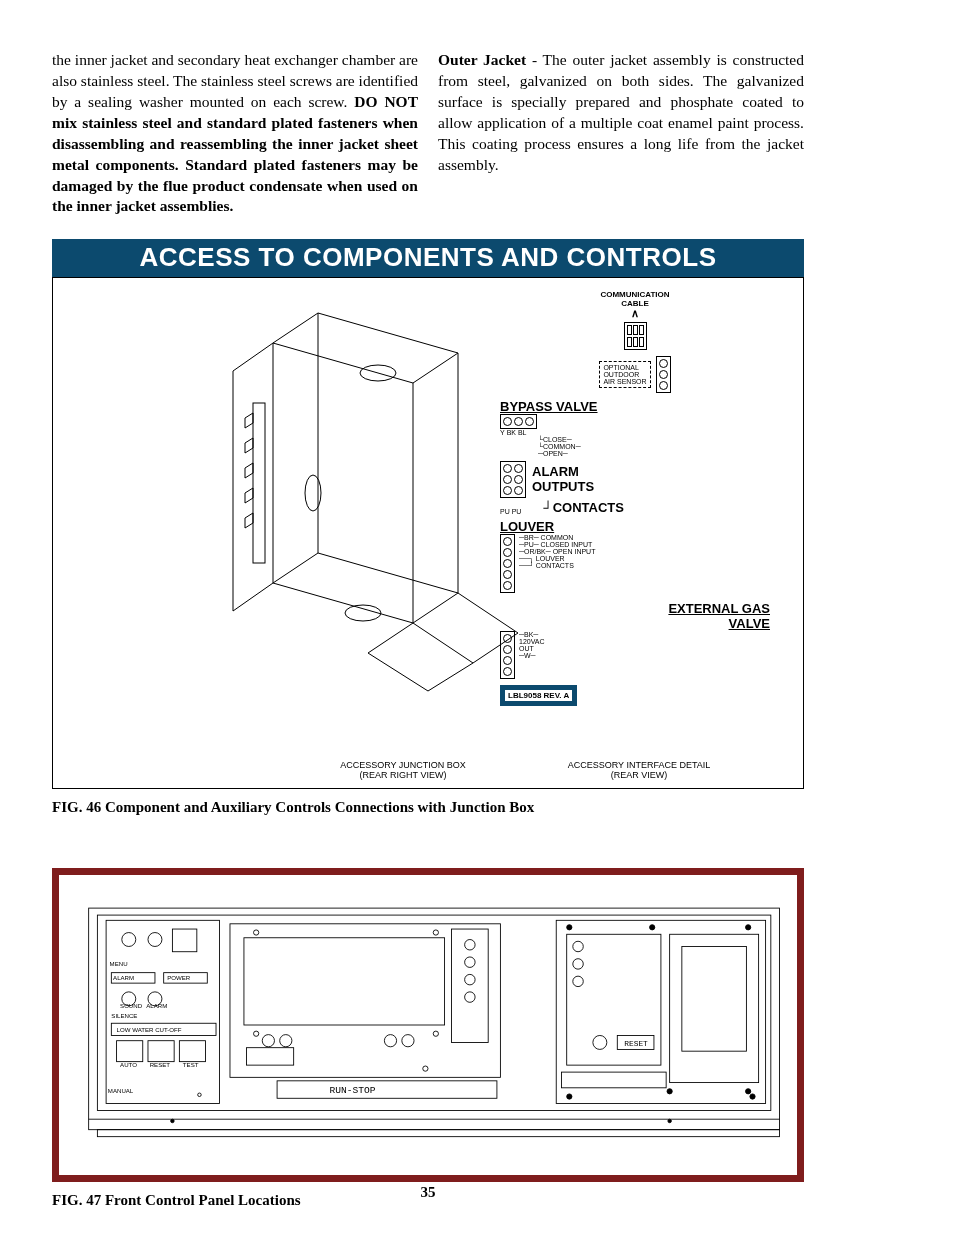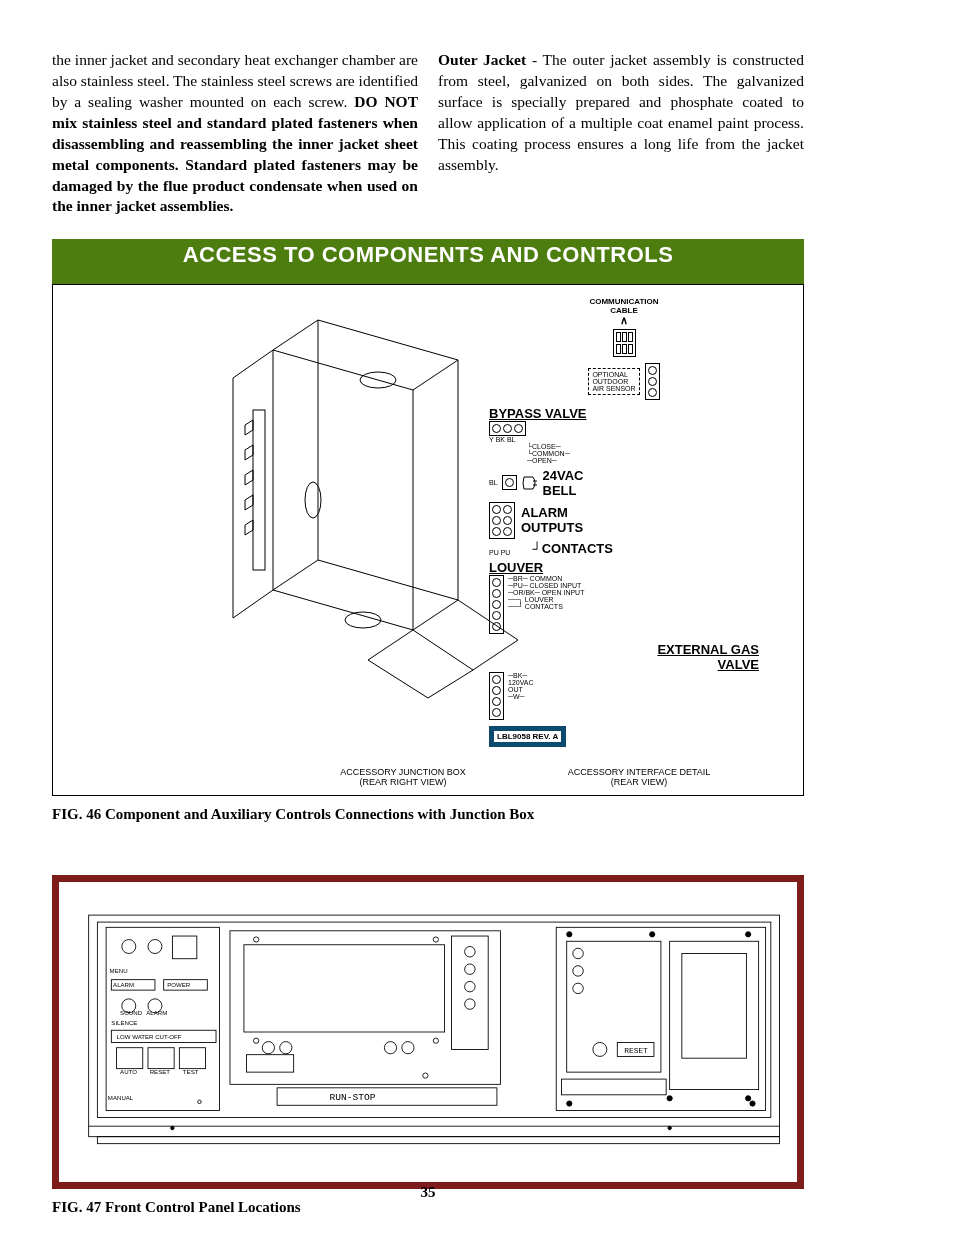--- a/index.html
+++ b/index.html
@@ -1,23 +1,23 @@
 <!DOCTYPE html>
 <html><head>
 <meta charset="utf-8">
 <style>
   html,body{margin:0;padding:0;background:#fff;font-family:"Times New Roman",Times,serif;color:#000;}
   .page{width:856px;height:1235px;box-sizing:border-box;padding:50px 52px 30px 52px;position:relative;}
   .two-col{display:flex;gap:20px;line-height:1.35;font-size:15.5px;}
   .col{flex:1;text-align:justify;}
   .col span.bold{font-weight:bold;}
-  .section-bar{margin-top:22px;background:#4d7c0f;color:#fff;font-family:Arial,Helvetica,sans-serif;font-weight:bold;font-size:22px;text-align:center;padding:3px 0 16px 0;letter-spacing:0.5px;}
+  .section-bar{margin-top:22px;background:#0c4a6e;color:#fff;font-family:Arial,Helvetica,sans-serif;font-weight:bold;font-size:26px;text-align:center;padding:3px 0 4px 0;letter-spacing:0.5px;}
   .fig-frame{border:1px solid #000;height:510px;position:relative;overflow:hidden;}
   .isometric{position:absolute;left:100px;top:15px;width:400px;height:460px;}
-  .side-diagram{position:absolute;right:40px;top:6px;width:270px;height:470px;padding:4px;}
+  .side-diagram{position:absolute;right:29px;top:6px;width:270px;height:470px;padding:4px;}
   .caption{font-family:Arial,Helvetica,sans-serif;font-size:9px;text-align:center;position:absolute;}
   .label-stack{font-family:Arial,Helvetica,sans-serif;font-size:8px;font-weight:bold;line-height:1.05;margin-top:3px;}
   .term-box{border:1px solid #000;padding:2px 2px;display:inline-flex;flex-direction:column;gap:2px;}
   .circ{width:7px;height:7px;border:1px solid #000;border-radius:50%;display:inline-block;}
   .lbl{font-family:Arial,Helvetica,sans-serif;font-size:13px;font-weight:bold;}
   .lbl-tiny{font-family:Arial,Helvetica,sans-serif;font-size:7px;}
   .rev-box{border:5px solid #0c4a6e;font-family:Arial,Helvetica,sans-serif;font-size:8px;font-weight:bold;padding:1px 3px;display:inline-block;margin-top:6px;}
   .fig-caption{font-weight:bold;font-size:15px;margin-top:10px;}
   .fig-frame2{border:7px solid #7f1d1d;margin-top:52px;height:300px;position:relative;overflow:hidden;}
   .page-num{position:absolute;bottom:34px;left:0;width:100%;text-align:center;font-weight:bold;font-size:15px;}
@@ -114,30 +114,20 @@
         <div class="term-box" style="flex-direction:row">
             <span class="circ"></span>
             <span class="circ"></span>
             <span class="circ"></span>
           </div>
       </div>
       <div class="lbl-tiny"><span>Y</span>&nbsp;<span>BK</span>&nbsp;<span>BL</span></div>
       <div class="lbl-tiny" style="margin-left:38px">└<span>CLOSE</span>─<br>└<span>COMMON</span>─<br>─<span>OPEN</span>─</div>
 
       
-      <div style="display:flex;align-items:center;gap:4px;margin-top:4px">
-        <span class="lbl-tiny">BL</span>
-        <div class="term-box" style="flex-direction:row">
-            <span class="circ"></span>
-          </div>
-        <svg width="18" height="16">
-            <path d="M3 2 Q1 8 3 14 L12 14 Q16 8 12 2 Z M12 6 L16 6 M12 10 L16 10" stroke="#000" fill="none" stroke-width="1"></path>
-          </svg>
-        <span class="lbl">24VAC<br>BELL</span>
-      </div>
 
       
       <div style="display:flex;align-items:center;gap:6px;margin-top:4px">
         <div class="term-box">
             <div style="display:flex;gap:2px">
               <span class="circ"></span>
               <span class="circ"></span>
             </div>
             <div style="display:flex;gap:2px">
               <span class="circ"></span>

